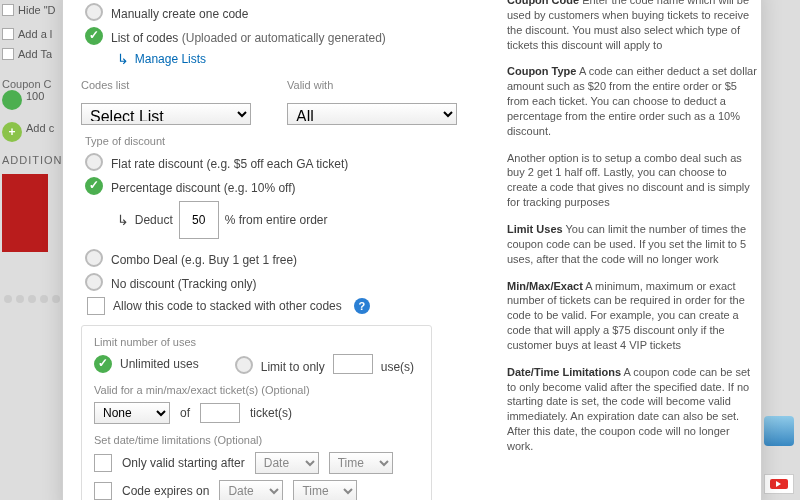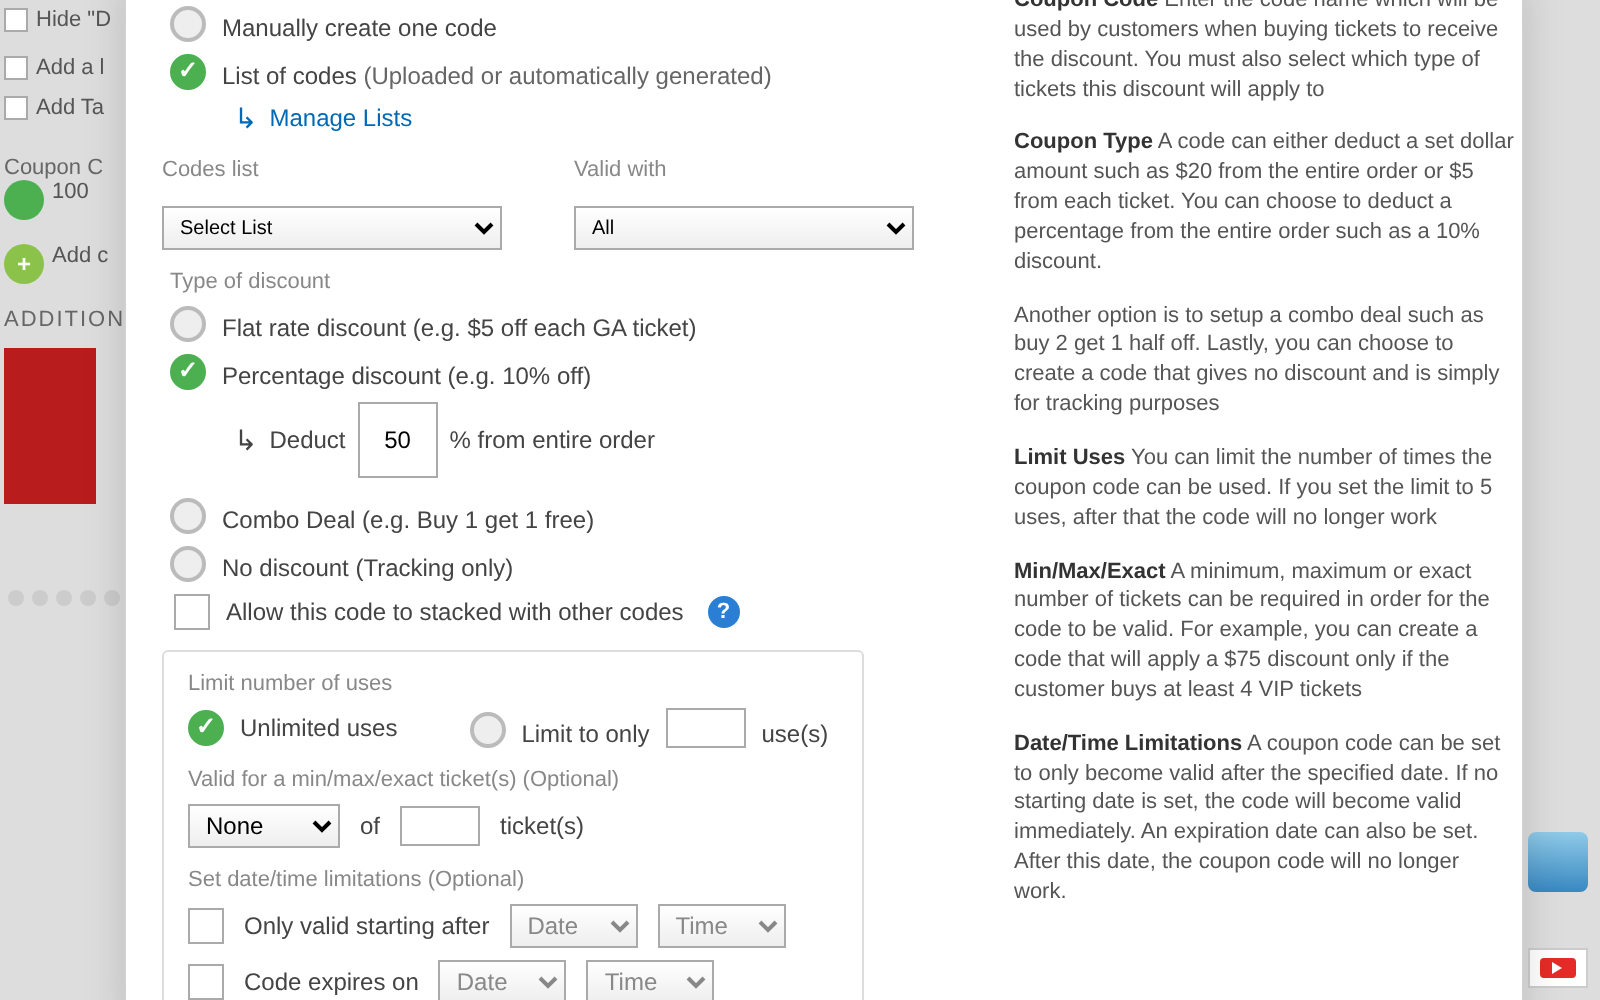--- a/index.html
+++ b/index.html
@@ -33,21 +33,21 @@
   .radio.on::after { content: "✓"; color: #fff; position: absolute; left: 2px; top: -1px; font-size: 12px; font-weight: bold; }
   .rlabel { color: #444; }
 
   .sub-action { display: flex; align-items: center; gap: 6px; margin: 4px 0 12px 36px; }
   .sub-arrow { color: #0069b5; font-size: 14px; }
   .sub-link { color: #0069b5; text-decoration: none; cursor: pointer; }
 
   .form-row { display: flex; gap: 36px; margin-bottom: 10px; }
   .form-group { display: flex; flex-direction: column; gap: 12px; }
   .flabel { color: #888; font-size: 11px; }
-  .select { height: 22px; border: 1px solid #aaa; background: linear-gradient(#fff,#eee); font-size: 10px; padding: 3px 4px; }
+  .select { height: 22px; border: 1px solid #aaa; background: linear-gradient(#fff,#eee); font-size: 16px; padding: 3px 4px; }
   .select.codeslist { width: 170px; }
   .select.valid { width: 170px; }
 
   .section-title { color: #888; font-size: 11px; margin: 8px 0 6px 4px; }
 
   .ded-row { display: flex; align-items: center; gap: 6px; margin: 4px 0 10px 36px; }
   .ded-arrow { color: #444; font-size: 14px; }
   .small-input { width: 40px; height: 38px; border: 1px solid #aaa; text-align: center; font-size: 12px; padding: 0 2px; }
 
   .chk-row { display: flex; align-items: center; gap: 8px; margin: 6px 0 10px 6px; }

